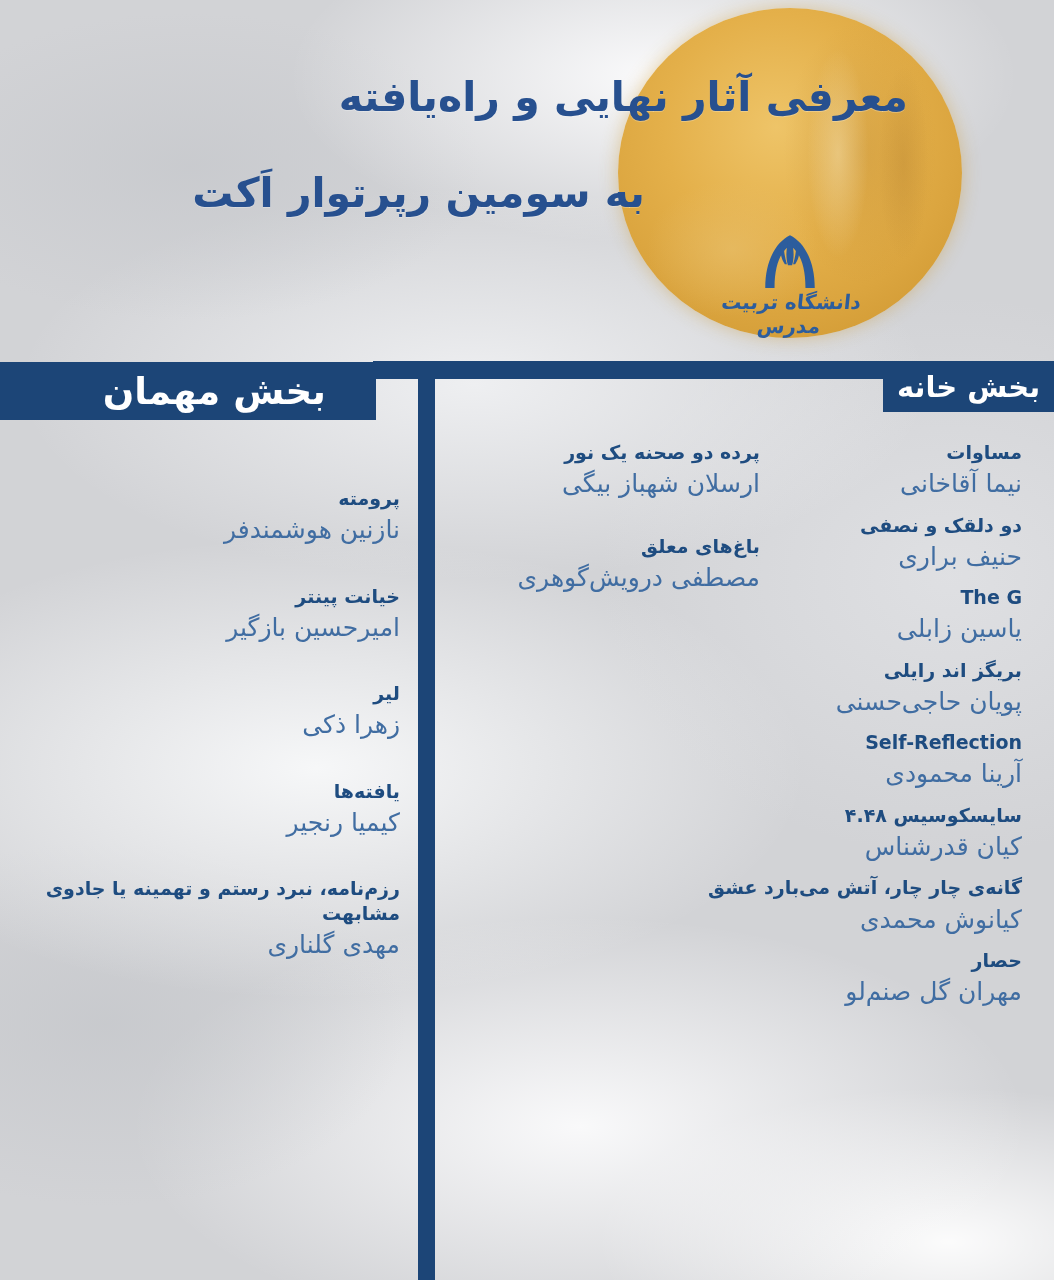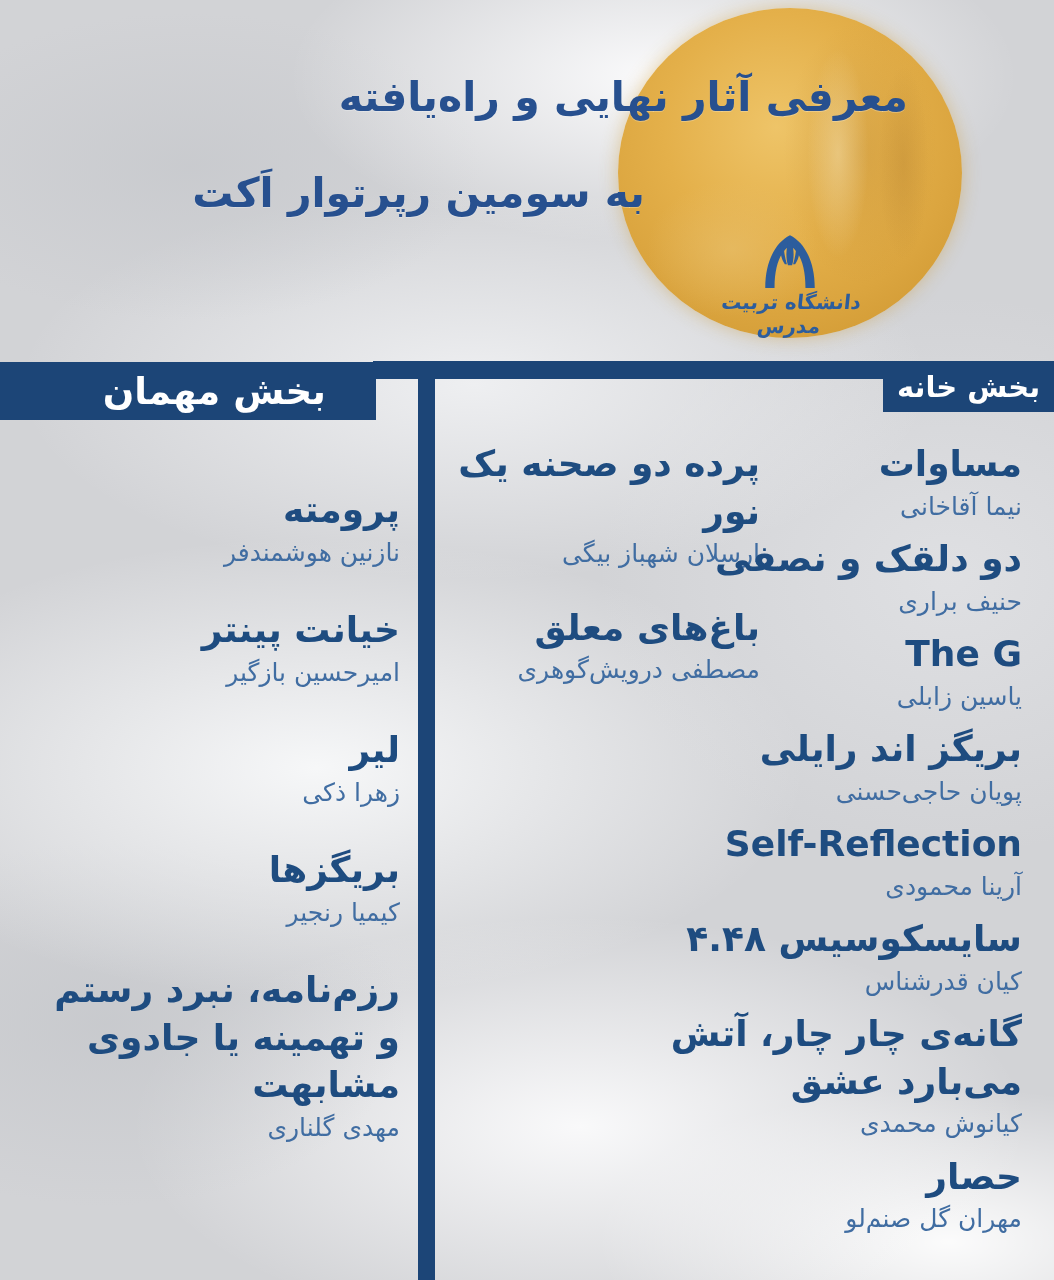--- a/index.html
+++ b/index.html
@@ -67,21 +67,21 @@
     color:#fff;display:flex;align-items:center;justify-content:center;
     font-size:29px;font-weight:bold;z-index:3;text-align:center;
   }
   .divider{position:absolute;top:379px;left:418px;width:17px;height:901px;background:#1c4577;z-index:2;}
   
   .col{position:absolute;display:flex;flex-direction:column;z-index:2;text-align:right;}
   .col-guest{top:486px;right:654px;width:372px;gap:37px;}
   .col-inner{top:440px;right:294px;width:332px;gap:33px;}
   .col-outer{top:440px;right:32px;width:352px;gap:12px;}
   .entry{display:block;}
-  .entry-title{font-size:36px;font-weight:bold;color:#1e4c80;line-height:1.32;}
+  .entry-title{font-size:19px;font-weight:bold;color:#1e4c80;line-height:1.32;}
   .entry-author{font-size:25px;color:#406da2;line-height:1.3;margin-top:3px;}
 </style>
 </head>
 <body>
 
 <div class="poster">
 
   <div class="sun">
     <div class="blotch b1"></div>
     <div class="blotch b2"></div>
@@ -120,21 +120,21 @@
     </div>
     <div class="entry">
       <div class="entry-title">خیانت پینتر</div>
       <div class="entry-author">امیرحسین بازگیر</div>
     </div>
     <div class="entry">
       <div class="entry-title">لیر</div>
       <div class="entry-author">زهرا ذکی</div>
     </div>
     <div class="entry">
-      <div class="entry-title">بریگز‌ها</div>
+      <div class="entry-title">یافته‌ها</div>
       <div class="entry-author">کیمیا رنجیر</div>
     </div>
     <div class="entry">
       <div class="entry-title">رزم‌نامه، نبرد رستم و تهمینه یا جادوی مشابهت</div>
       <div class="entry-author">مهدی گلناری</div>
     </div>
   </div>
 
   <div class="col col-inner">
     <div class="entry">

